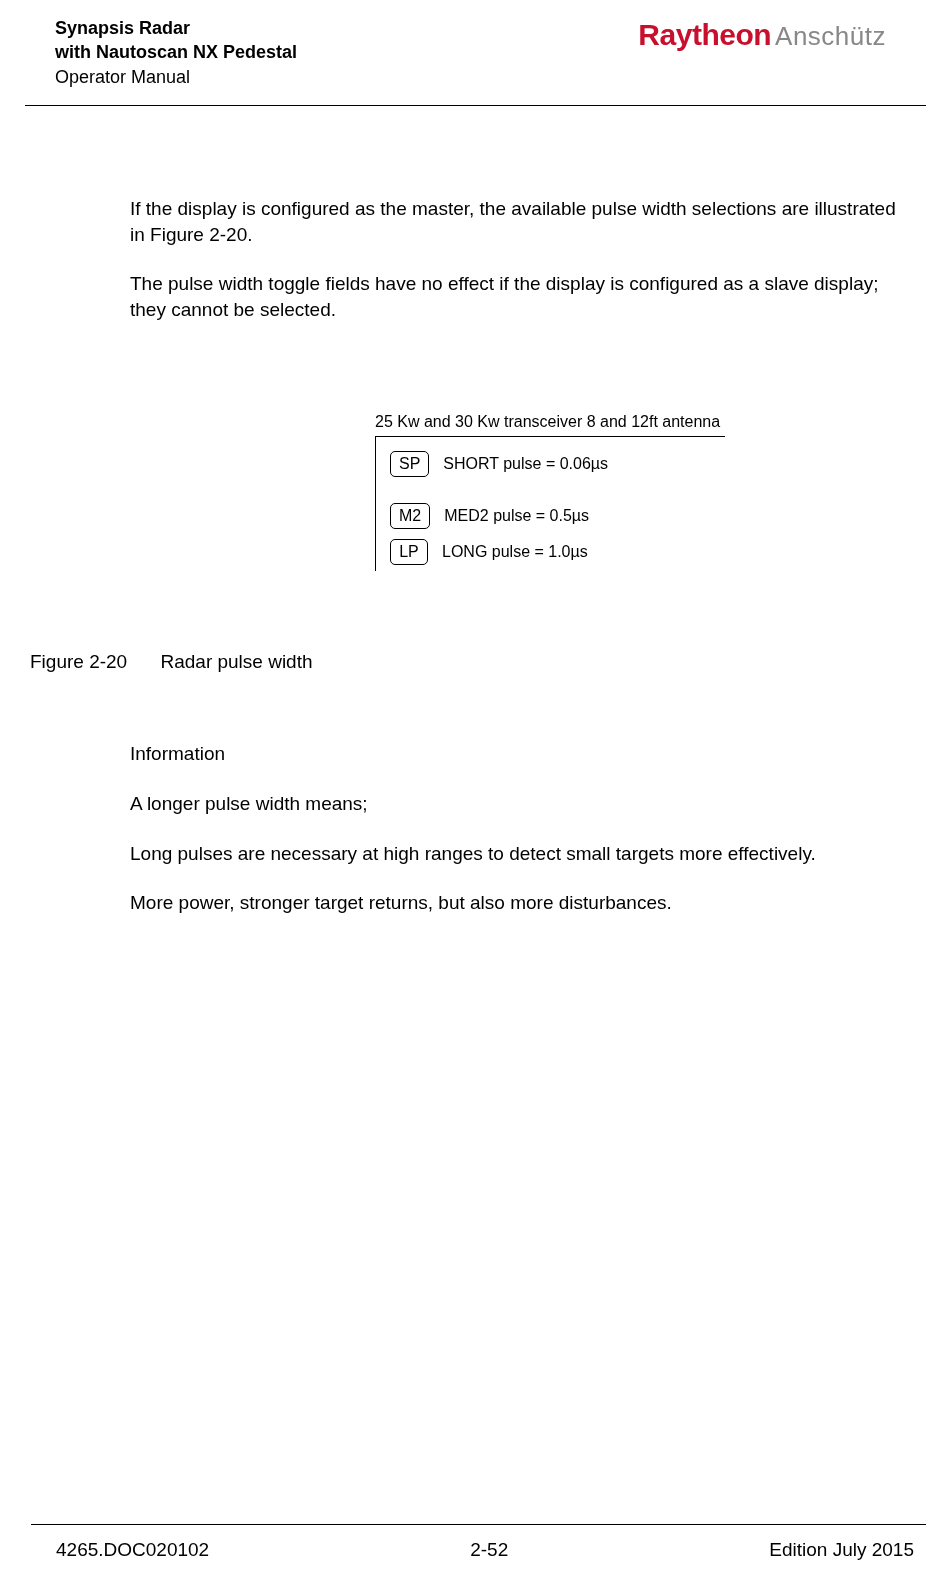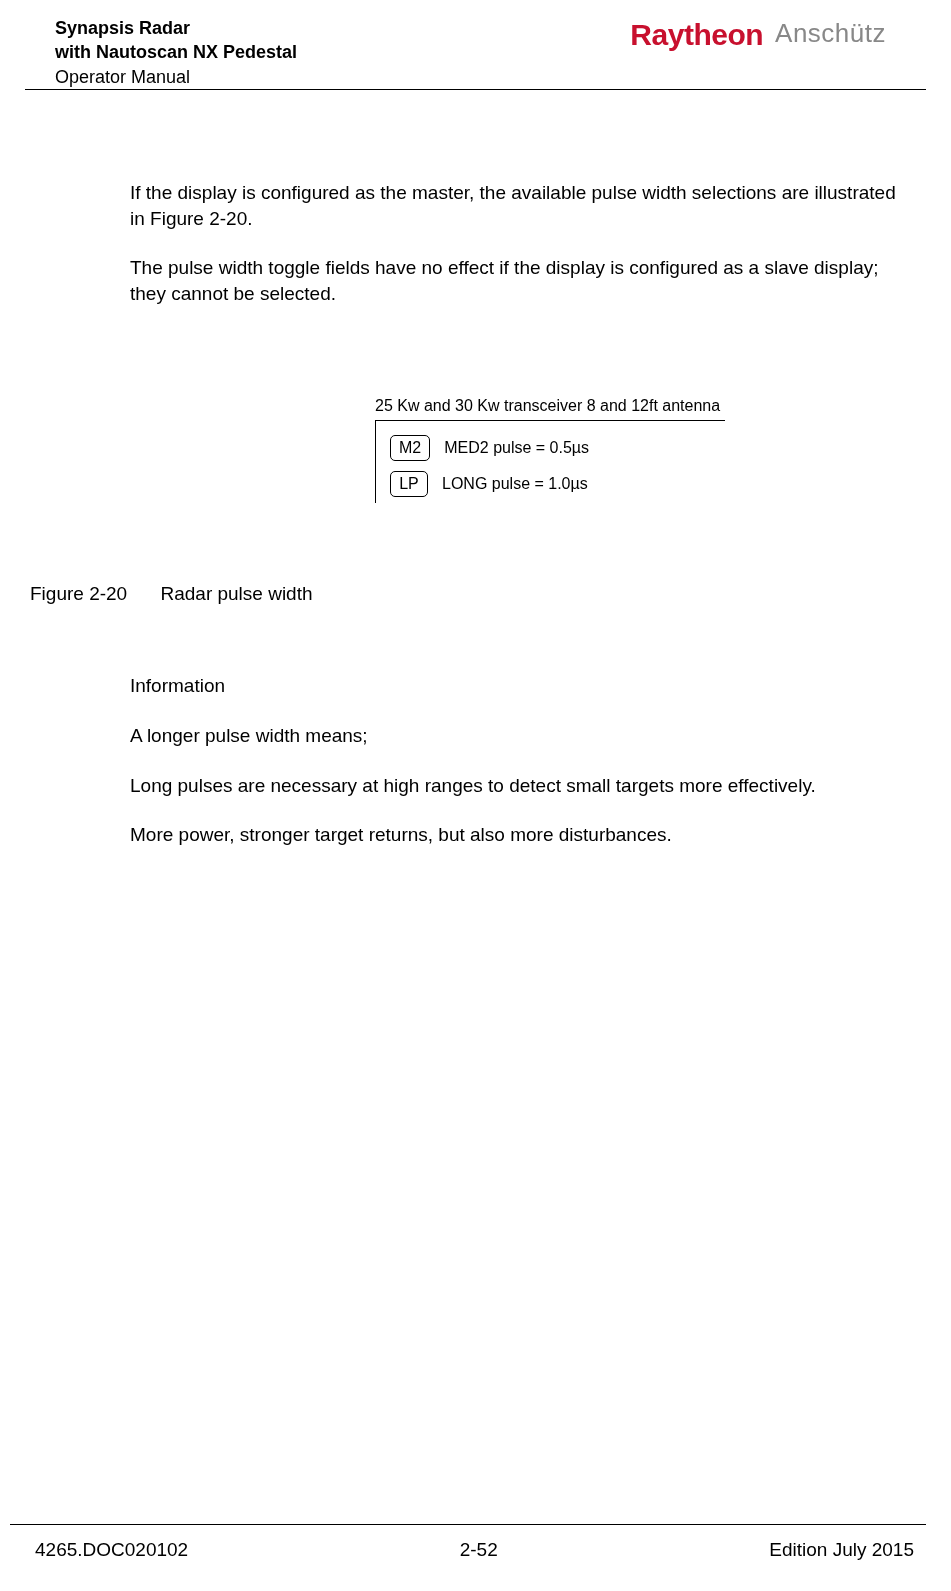--- a/index.html
+++ b/index.html
@@ -10,36 +10,36 @@
       background: #fff;
       width: 951px;
       height: 1591px;
       position: relative;
       padding: 0;
     }
     .header {
       display: flex;
       justify-content: space-between;
       align-items: flex-start;
-      padding: 16px 40px 0 30px;
+      padding: 16px 40px 16px 30px;
       border-bottom: 1.5px solid #000;
       margin: 0 25px;
     }
     .header-left {
       font-weight: bold;
       font-size: 18px;
       line-height: 1.35;
     }
     .header-left .line3 {
       font-weight: normal;
     }
     .brand {
       display: flex;
-      align-items: flex-start;
-      gap: 12px;
+      align-items: flex-end;
+      gap: 4px;
       padding-top: 2px;
     }
     .raytheon {
       font-family: Arial, sans-serif;
       font-weight: 900;
       font-size: 30px;
       color: #c8102e;
       letter-spacing: -0.5px;
     }
     .anschutz {
@@ -103,21 +103,21 @@
       padding-left: 5px;
       font-size: 19px;
     }
     .figure-caption .fignum { margin-right: 28px; }
     .info-block {
       margin-top: 68px;
     }
     .footer {
       position: absolute;
       bottom: 30px;
-      left: 10px;
+      left: 31px;
       right: 25px;
       border-top: 1.5px solid #000;
       padding: 14px 12px 0 25px;
       display: flex;
       justify-content: space-between;
       font-size: 19px;
     }
   </style>
 </head>
 <body>
@@ -135,20 +135,24 @@
 </div>
 
 <div class="content">
 
   <div class="para">If the display is configured as the master, the available pulse width selections are illustrated in Figure 2-20.</div>
   <div class="para">The pulse width toggle fields have no effect if the display is configured as a slave display; they cannot be selected.</div>
 
   <div class="diagram">
     <div class="diagram-caption">25 Kw and 30 Kw transceiver 8 and 12ft antenna</div>
     <div class="diagram-body">
+      <div class="pulse-row sp">
+        <span class="pulse-btn">SP</span>
+        <span class="pulse-label">SHORT pulse = 0.06µs</span>
+      </div>
       <div class="pulse-row m2">
         <span class="pulse-btn">M2</span>
         <span class="pulse-label">MED2 pulse = 0.5µs</span>
       </div>
       <div class="pulse-row lp">
         <span class="pulse-btn">LP</span>
         <span class="pulse-label">LONG pulse = 1.0µs</span>
       </div>
     </div>
   </div>

